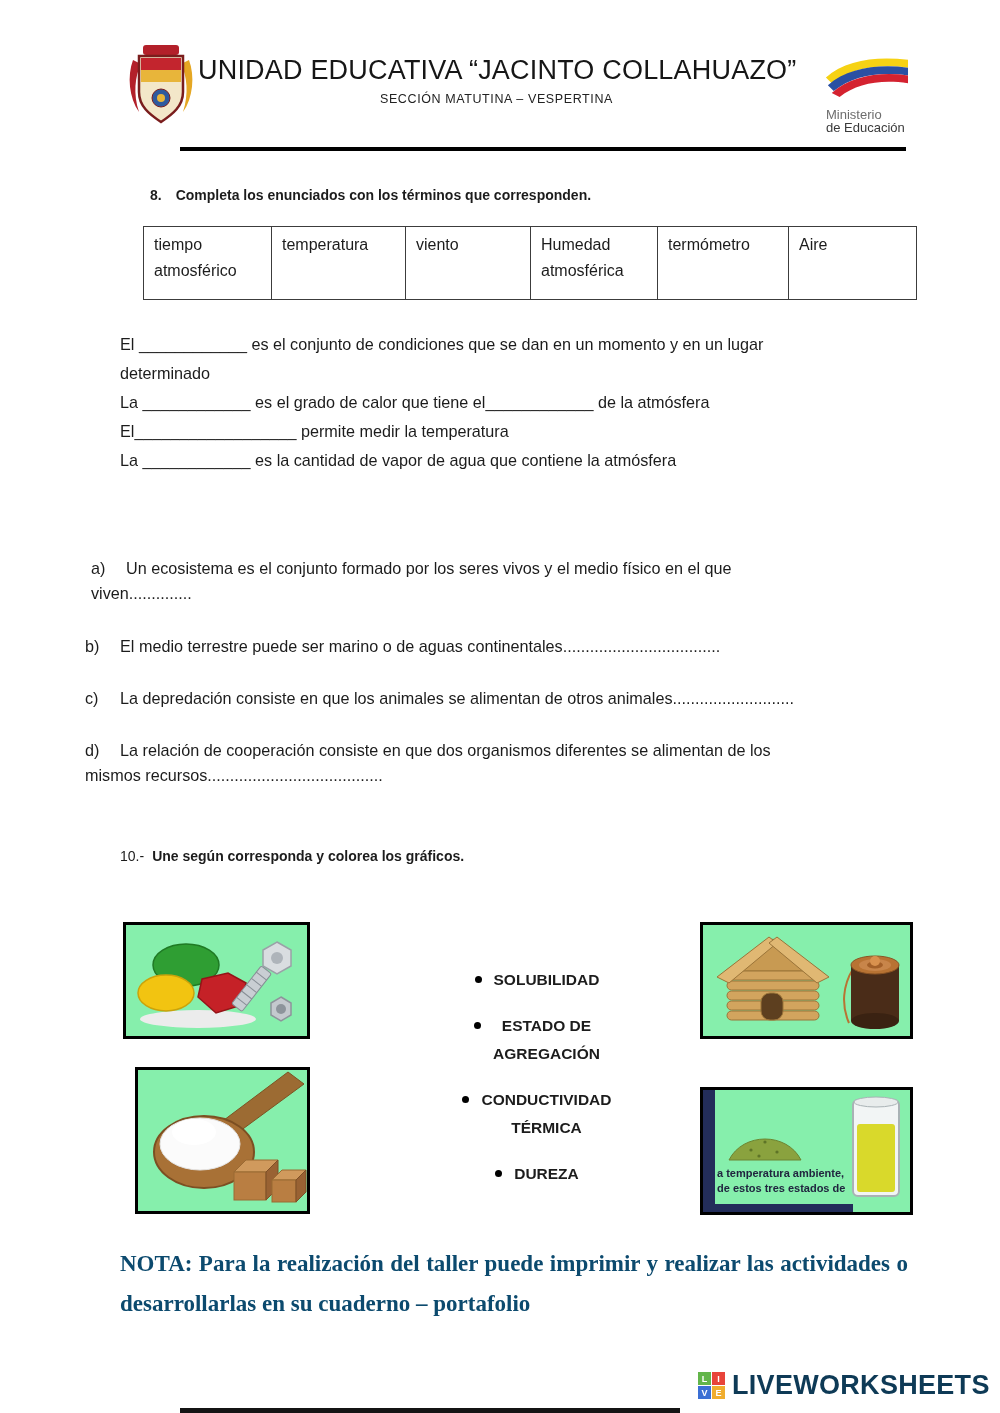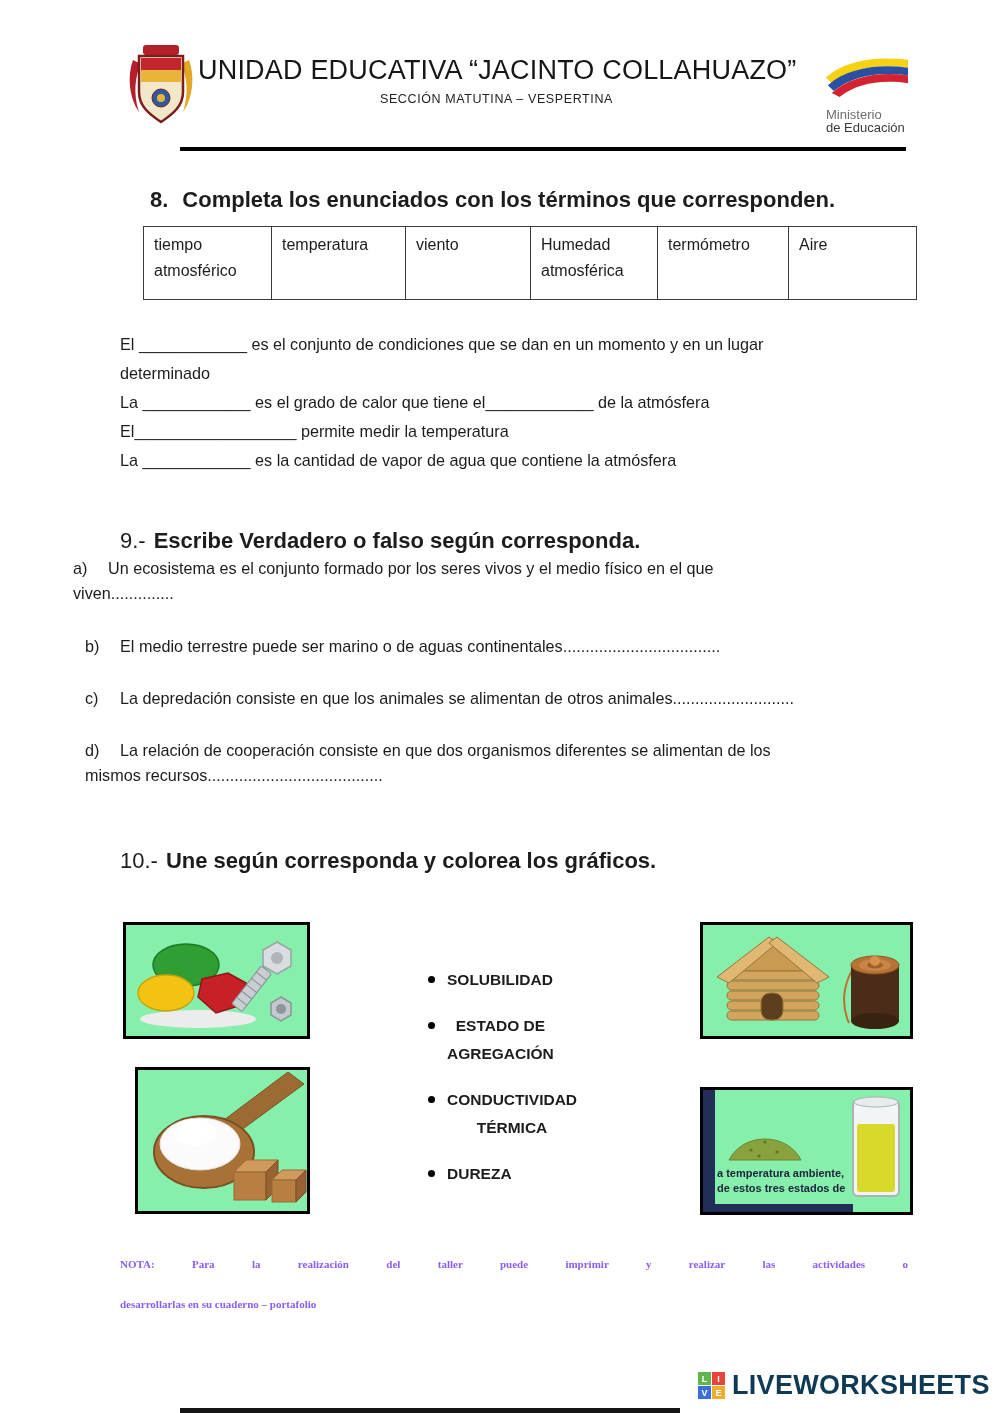--- a/index.html
+++ b/index.html
@@ -8,21 +8,21 @@
   .abs{position:absolute;}
 
   
   .school-name{font-size:27px;letter-spacing:.2px;color:#161616;white-space:nowrap;}
   .school-section{font-size:12.5px;letter-spacing:.6px;color:#222;}
   .ministry-text{font-size:13px;color:#6d6d6d;line-height:13px;}
   .ministry-text .l2{color:#3a3a3a;font-weight:normal;text-align:right;}
   .divider{background:#000;height:4px;}
 
   
-  .q-head{font-size:22px;white-space:nowrap;}
+  .q-head{font-size:14px;white-space:nowrap;}
   .q-head .qnum{margin-right:14px;font-weight:bold;}
   .q-head .qnum-plain{margin-right:8px;font-weight:normal;}
   .q-head .qtitle{font-weight:bold;}
 
   
   .word-bank{display:flex;border:1px solid #3c3c3c;background:#fff;}
   .wb-cell{box-sizing:border-box;height:72px;padding:5px 10px 0;border-right:1px solid #3c3c3c;
            font-size:16px;line-height:26px;}
   .wb-cell:last-child{border-right:none;}
 
@@ -30,32 +30,32 @@
   .sentences{font-size:16.2px;line-height:29px;}
   .sentence{white-space:pre-line;}
 
   
   .q9-item{width:850px;font-size:16.2px;line-height:25px;}
   .q9-label{display:inline-block;width:35px;}
   .q9-rest{white-space:pre-line;}
 
   
   .options{width:218px;}
-  .opt{display:flex;align-items:flex-start;margin-bottom:18px;cursor:pointer;}
+  .opt{display:flex;align-items:flex-start;justify-content:center;margin-bottom:18px;cursor:pointer;}
   .dot{width:7px;height:7px;border-radius:50%;background:#000;margin:10px 12px 0 0;flex:0 0 auto;}
   .opt-label{font-weight:bold;font-size:15.5px;line-height:28px;text-align:center;white-space:pre-line;}
 
   
   .img-box{border:3px solid #000;background:#86efac;box-sizing:border-box;position:absolute;}
   .img-box svg{display:block;width:100%;height:100%;}
   .img-caption{position:absolute;left:14px;top:76px;width:140px;font-size:11px;font-weight:bold;
                color:#20253f;line-height:15px;white-space:pre-line;}
 
   
-  .nota{font-family:"Liberation Serif",serif;font-weight:bold;font-size:11px;line-height:40px;color:#8b5cf6;}
+  .nota{font-family:"Liberation Serif",serif;font-weight:bold;font-size:23px;line-height:40px;color:#0c4a6e;}
   .justify-line{text-align:justify;text-align-last:justify;}
 
   
   .lw{display:flex;align-items:center;gap:7px;cursor:pointer;}
   .lw-grid{display:grid;grid-template-columns:13px 13px;grid-template-rows:13px 13px;gap:1px;}
   .sq{display:flex;align-items:center;justify-content:center;color:#fff;font-size:9px;font-weight:bold;
       font-family:"Liberation Sans",sans-serif;}
   .lw-brand{font-size:27px;font-weight:bold;color:#0e3a56;letter-spacing:.3px;white-space:nowrap;}
 
   .bottom-bar{background:#141414;height:5px;}
@@ -109,25 +109,22 @@
   </div>
 
   <div class="abs sentences" style="left:120px;top:330px;width:800px;">
     <div class="sentence">El ____________ es el conjunto de condiciones que se dan en un momento y en un lugar
 determinado</div>
     <div class="sentence">La ____________ es el grado de calor que tiene el____________ de la atmósfera</div>
     <div class="sentence">El__________________ permite medir la temperatura</div>
     <div class="sentence">La ____________ es la cantidad de vapor de agua que contiene la atmósfera</div>
   </div>
 
-  <div class="abs q-head" style="left:120px;top:528px;">
-    <span class="qnum-plain">9.-</span><span class="qtitle">Escribe Verdadero o falso según corresponda.</span>
-  </div>
-
-  <div class="abs q9-item" style="left:73px;top:556px;">
+
+  <div class="abs q9-item" style="left:91px;top:556px;">
     <div><span class="q9-label">a)</span><span>Un ecosistema es el conjunto formado por los seres vivos y el medio físico en el que</span></div>
     <div class="q9-rest">viven..............</div>
   </div>
 
   <div class="abs q9-item" style="left:85px;top:634px;">
     <div><span class="q9-label">b)</span><span>El medio terrestre puede ser marino o de aguas continentales...................................</span></div>
   </div>
 
   <div class="abs q9-item" style="left:85px;top:686px;">
     <div><span class="q9-label">c)</span><span>La depredación consiste en que los animales se alimentan de otros animales...........................</span></div>

